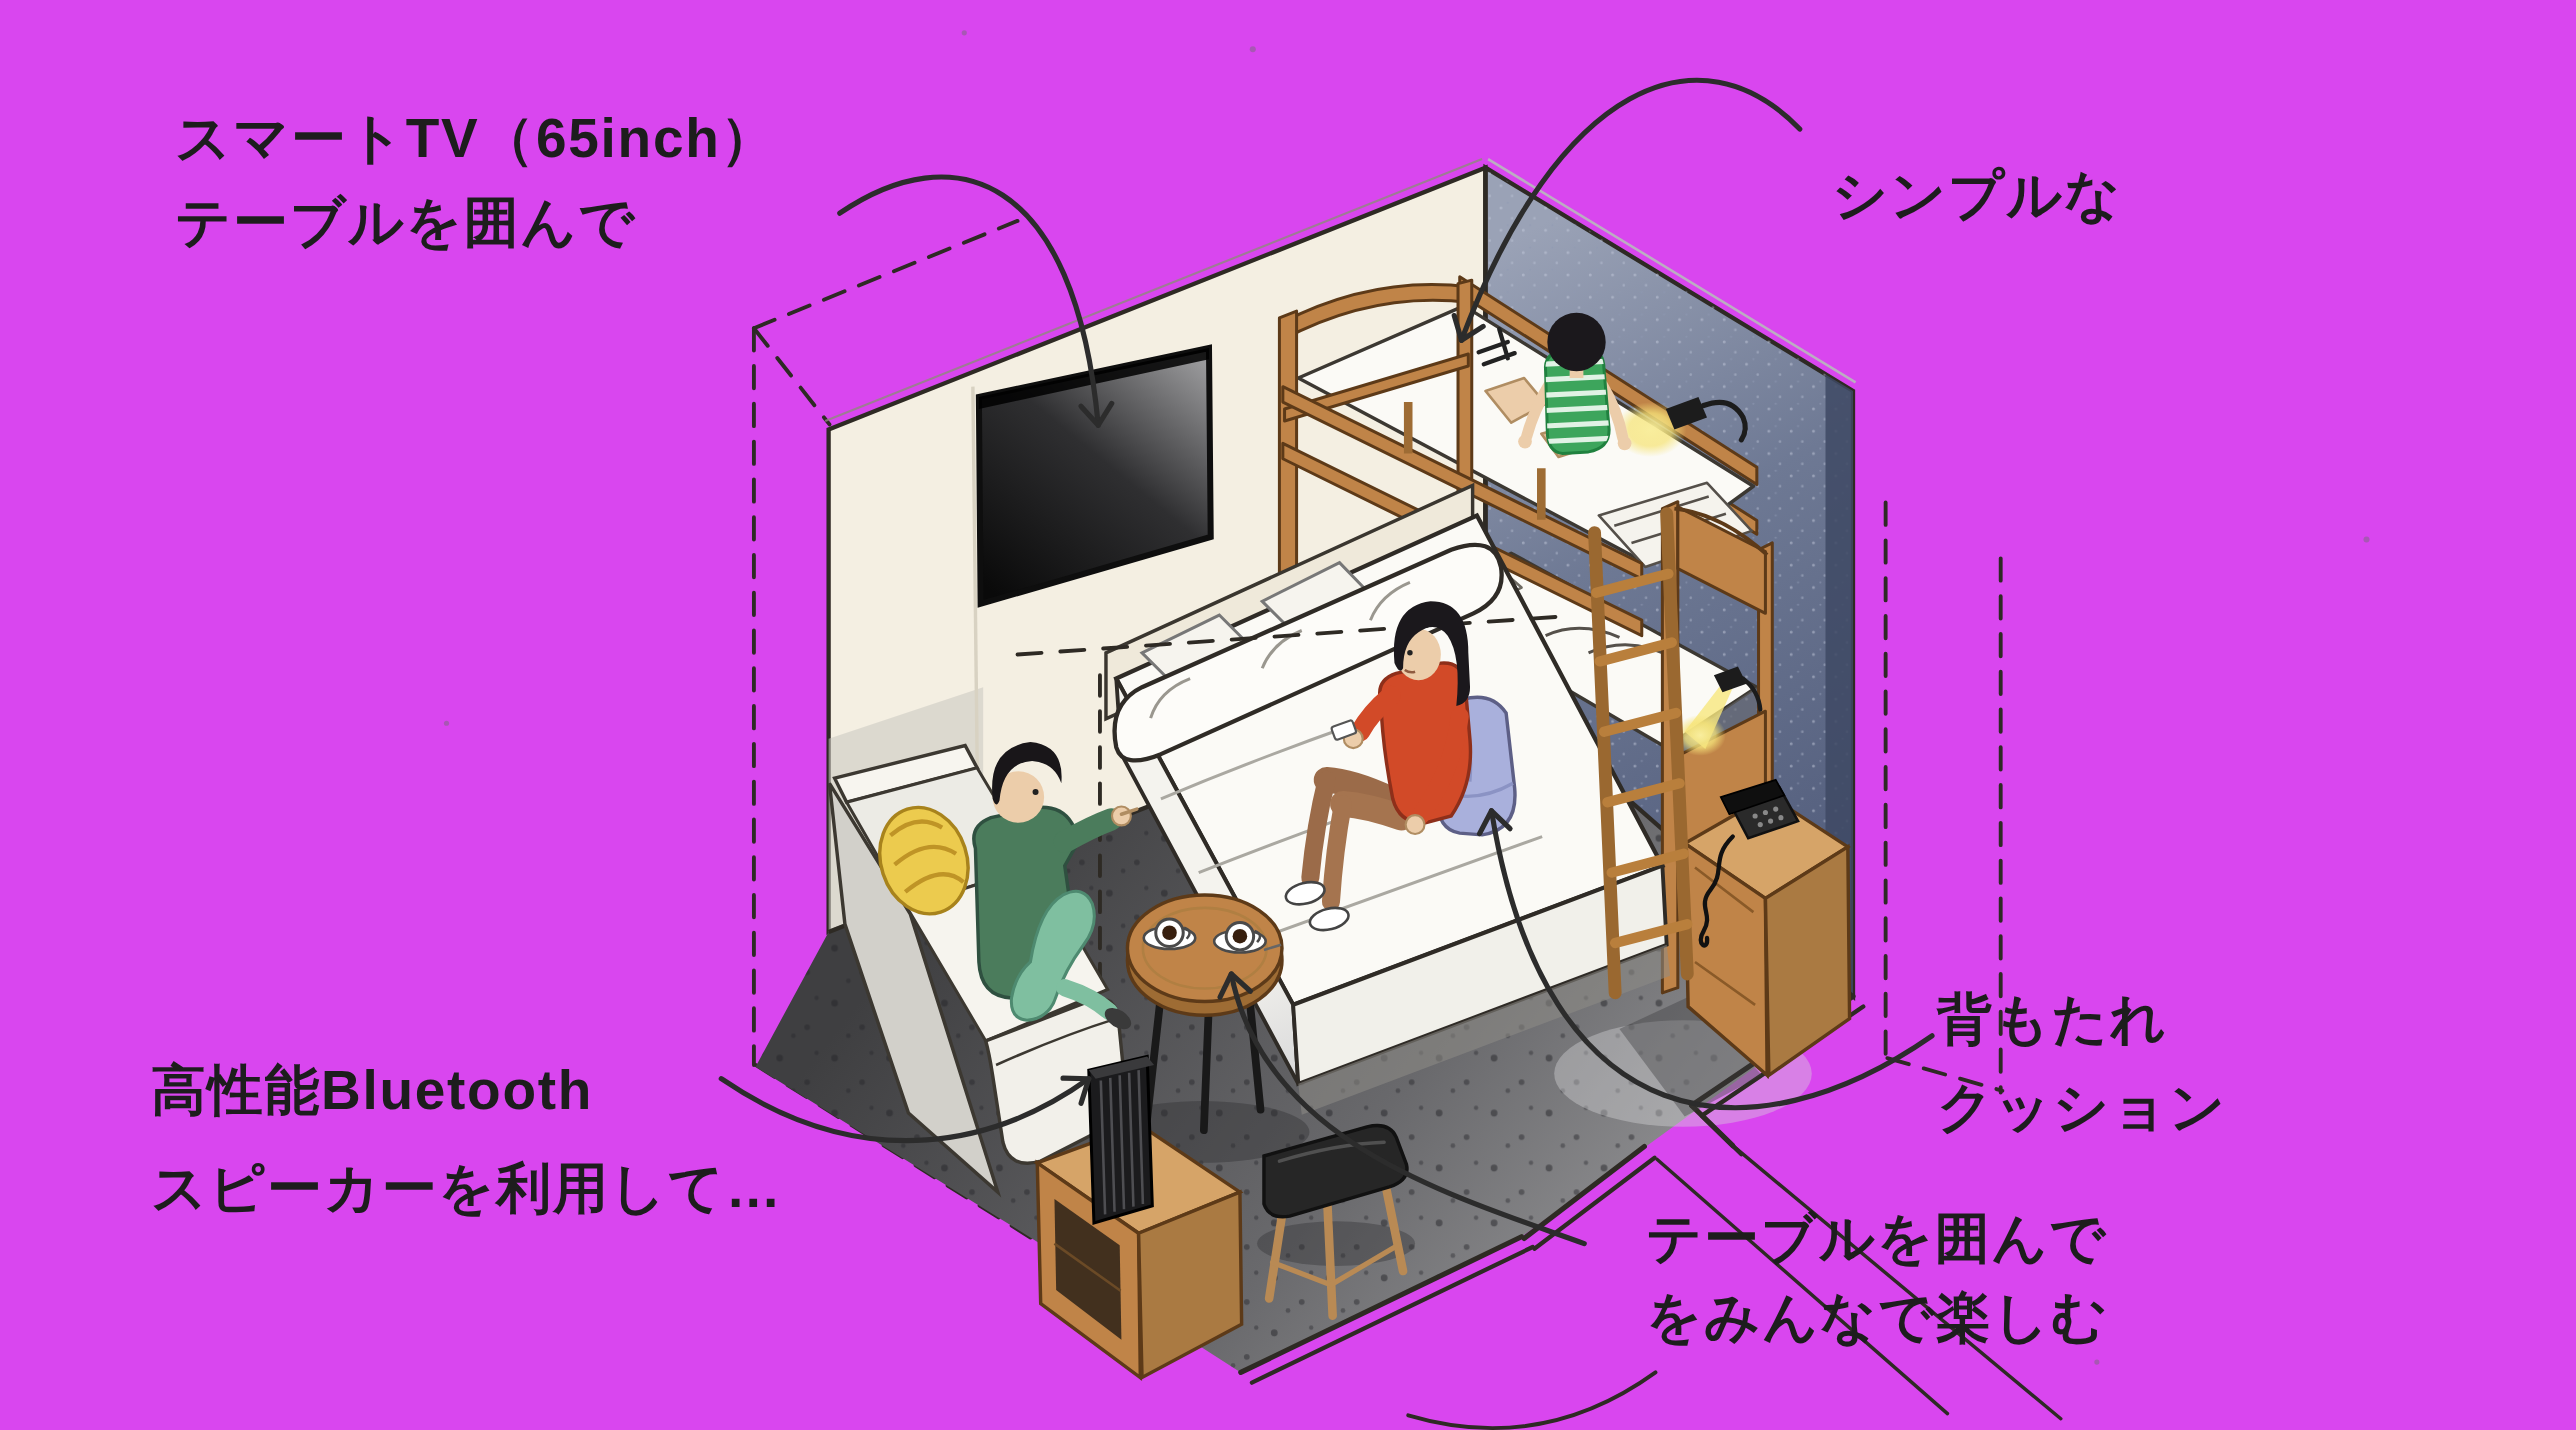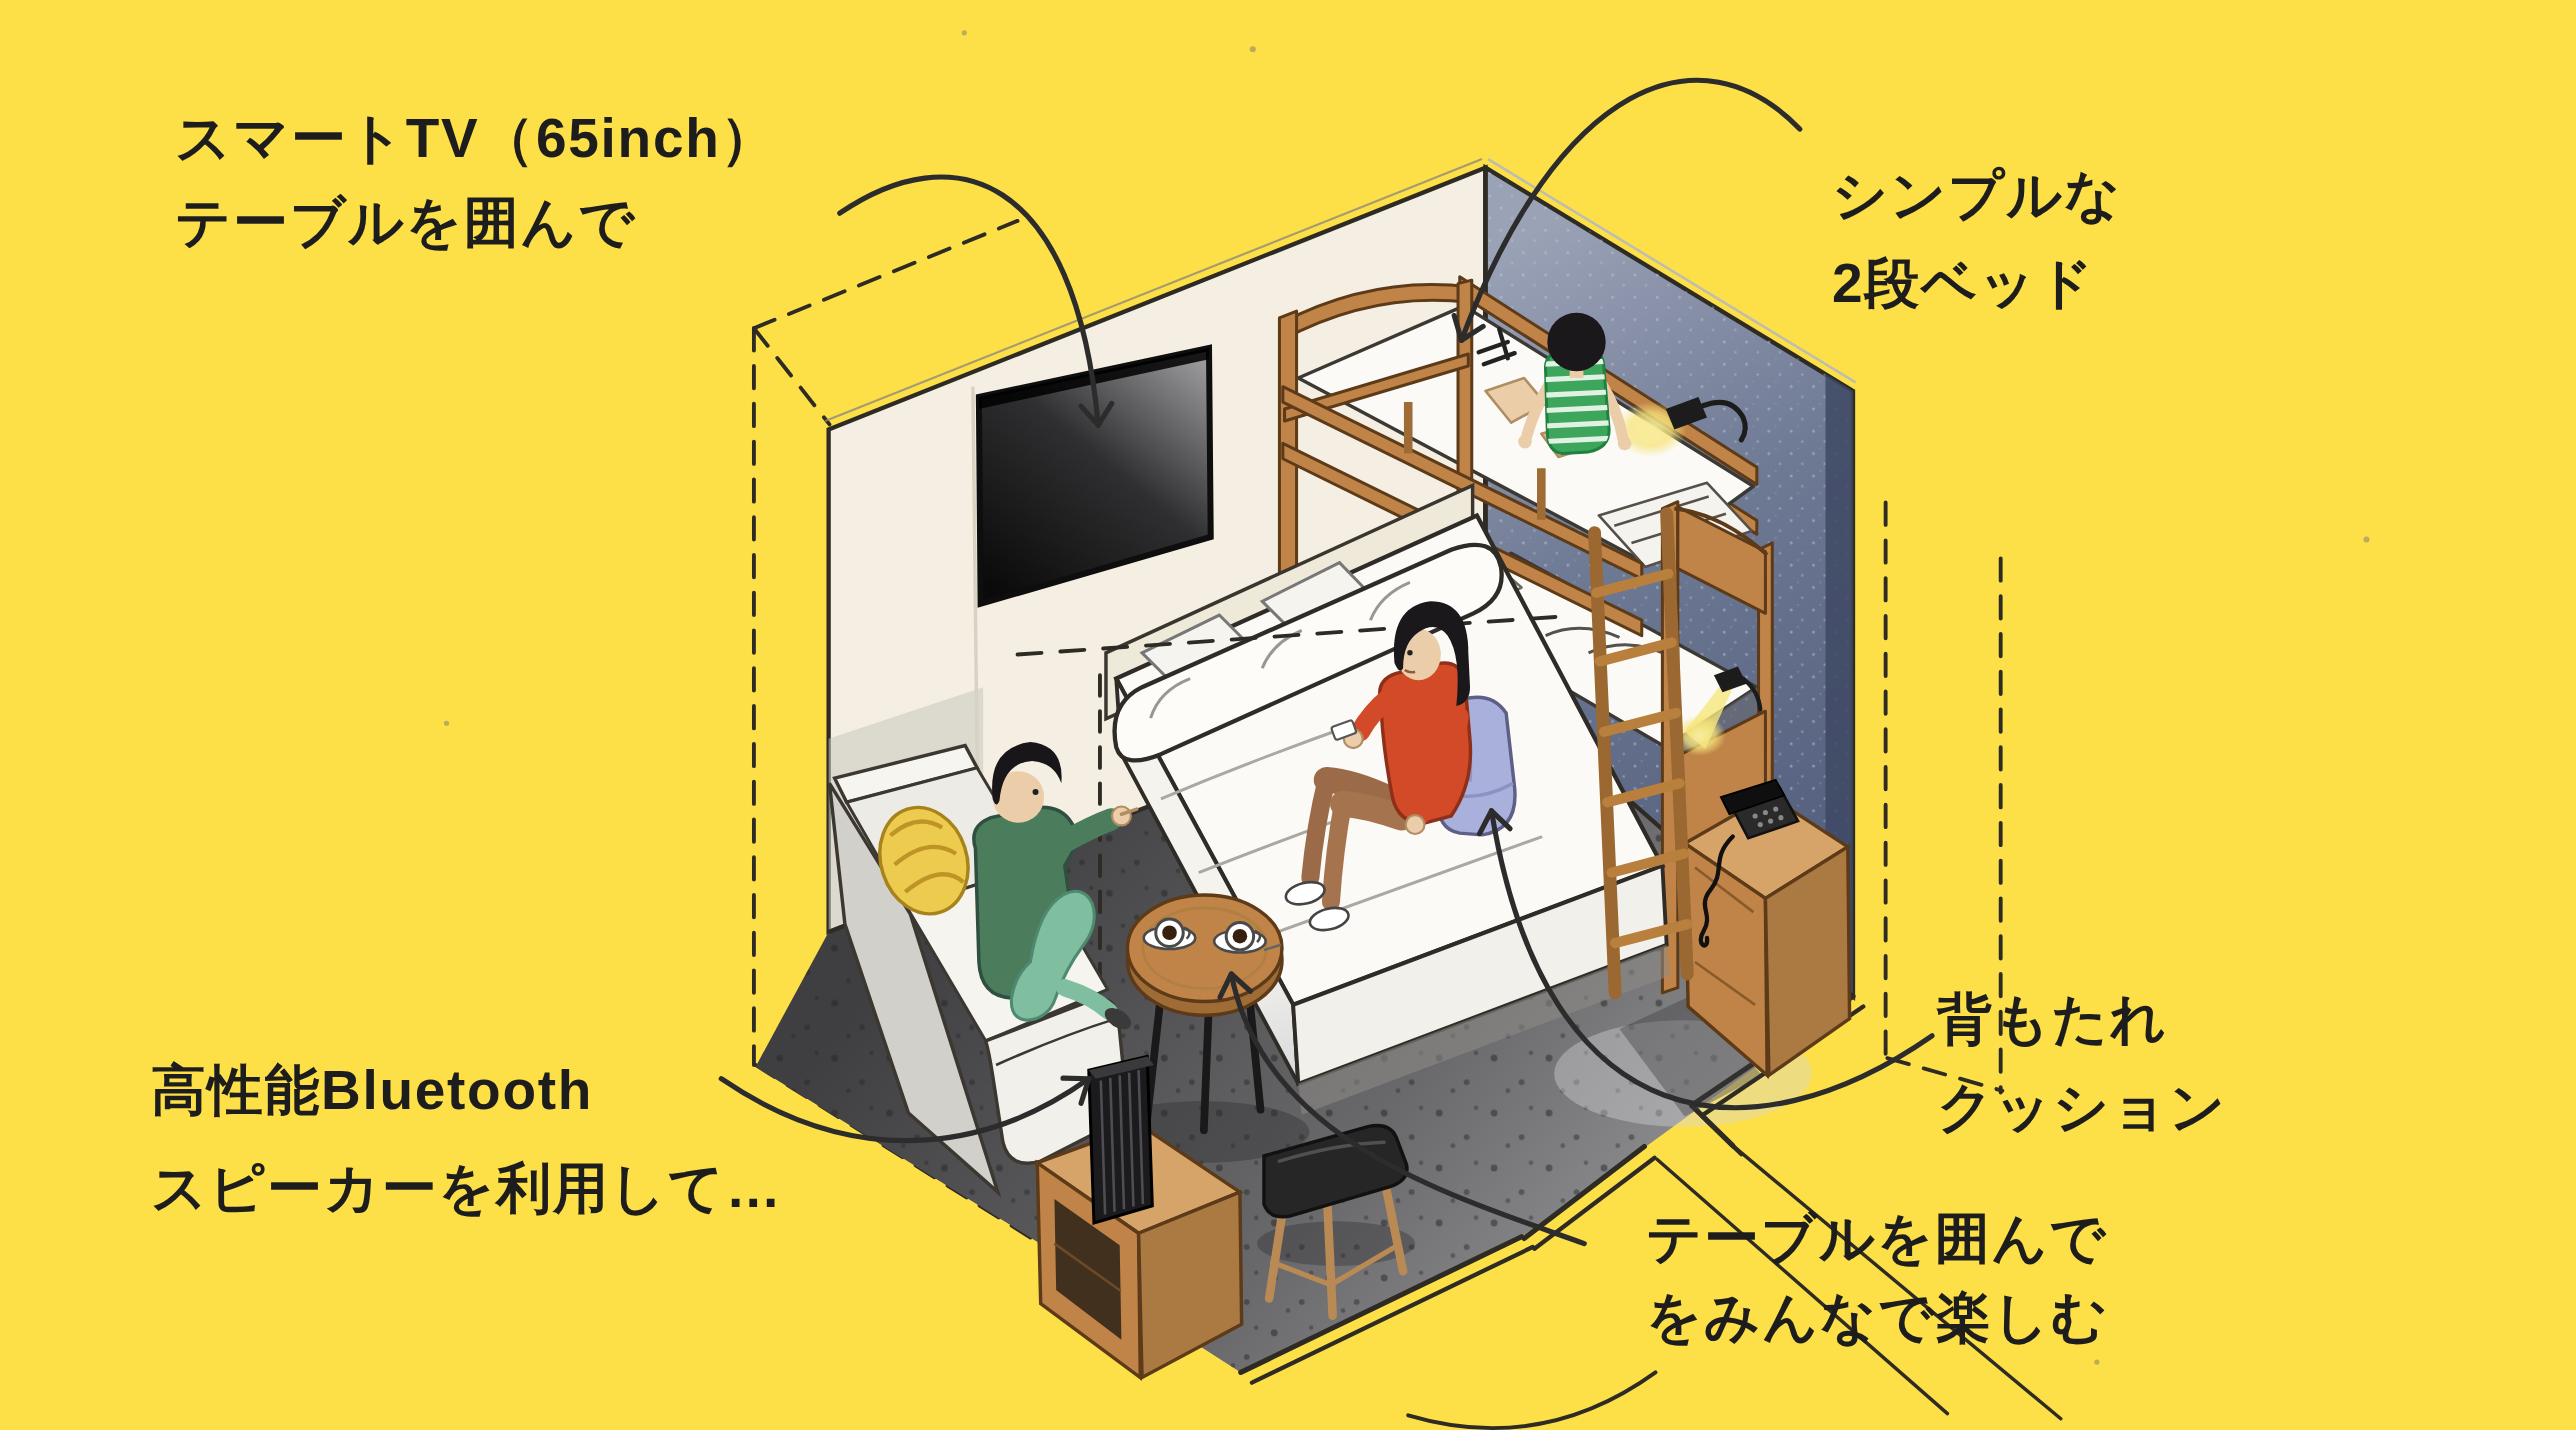--- a/index.html
+++ b/index.html
@@ -1,17 +1,17 @@
 <!DOCTYPE html>
 <html style="--wall_cream: #f4efe2; --wall_shadow: #c9c6bf; --wall_blue_light: #9aa2b6; --wall_blue: #6e7994; --wall_blue_dark: #3e4964; --floor_dark: #3f3f41; --floor_light: #9c9c9e; --wood: #c08448; --wood_light: #d6a468; --wood_dark: #9e6c34; --outline: #2e2a24; --tv_black: #0a0a0a; --bedding: #fbfaf6; --bedding_shade: #d9d9dc; --sofa: #f2f0ea; --sofa_shade: #d2d0ca; --cushion_yellow: #eccb4e; --cushion_blue: #a9b0dc; --sweater_green: #4b7c5c; --pants_teal: #7fbfa0; --shirt_green: #3da55c; --top_red: #d24a28; --pants_brown: #9b6b49; --skin: #eccdaa; --lamp_glow: #f7e77e; --arrow: #2c2c2c; --text: #1d1d1d;font-size:13.7px"><head>
 <meta charset="utf-8">
 <style>
   html,body{margin:0;padding:0;background:#ffffff;}
   .stage{
-    position:relative;width:2576px;height:1431px;background:#fde047;overflow:hidden;
+    position:relative;width:2576px;height:1431px;background:#d946ef;overflow:hidden;
     font-family:"Liberation Sans","DejaVu Sans",sans-serif;
   }
   .stage svg{position:absolute;left:0;top:0;}
   .label{
     position:absolute;color:var(--text,#1d1d1d);font-size:55px;font-weight:600;
     letter-spacing:1.7px;white-space:nowrap;
   }
   .lb-tv{left:175px;top:96px;line-height:84px;}
   .lb-bunk{left:1820px;top:151px;line-height:88px;margin-left:12px;}
   .lb-sp{left:151px;top:1041px;line-height:98px;}
@@ -349,21 +349,20 @@
     <path d="M1845 1448 C1690 1392 1472 1330 1434 1134" marker-end="url(#ah)"></path>
   </g>
 </svg>
 
 <div class="label lb-tv">
   <div>スマートTV（65inch）</div>
   <div>テーブルを囲んで</div>
 </div>
 <div class="label lb-bunk">
   <div>シンプルな</div>
-  <div>2段ベッド</div>
 </div>
 <div class="label lb-sp">
   <div>高性能Bluetooth</div>
   <div>スピーカーを利用して…</div>
 </div>
 <div class="label lb-cu">
   <div>背もたれ</div>
   <div>クッション</div>
 </div>
 <div class="label lb-tb">

